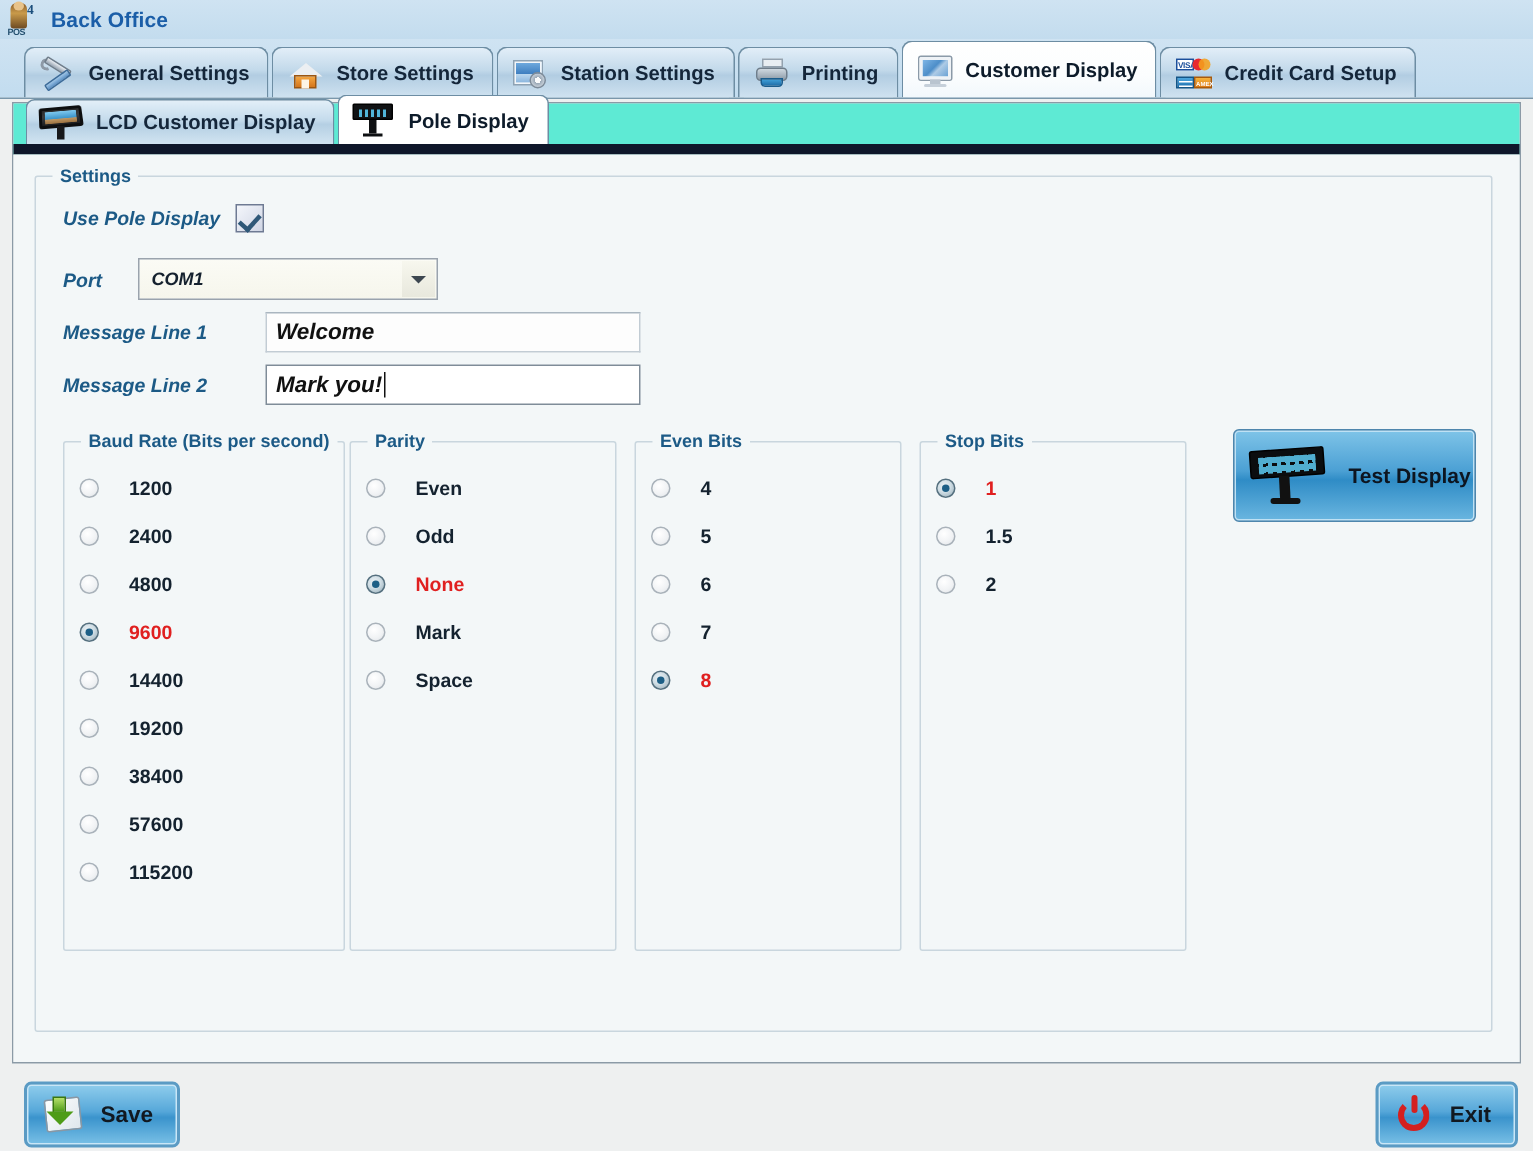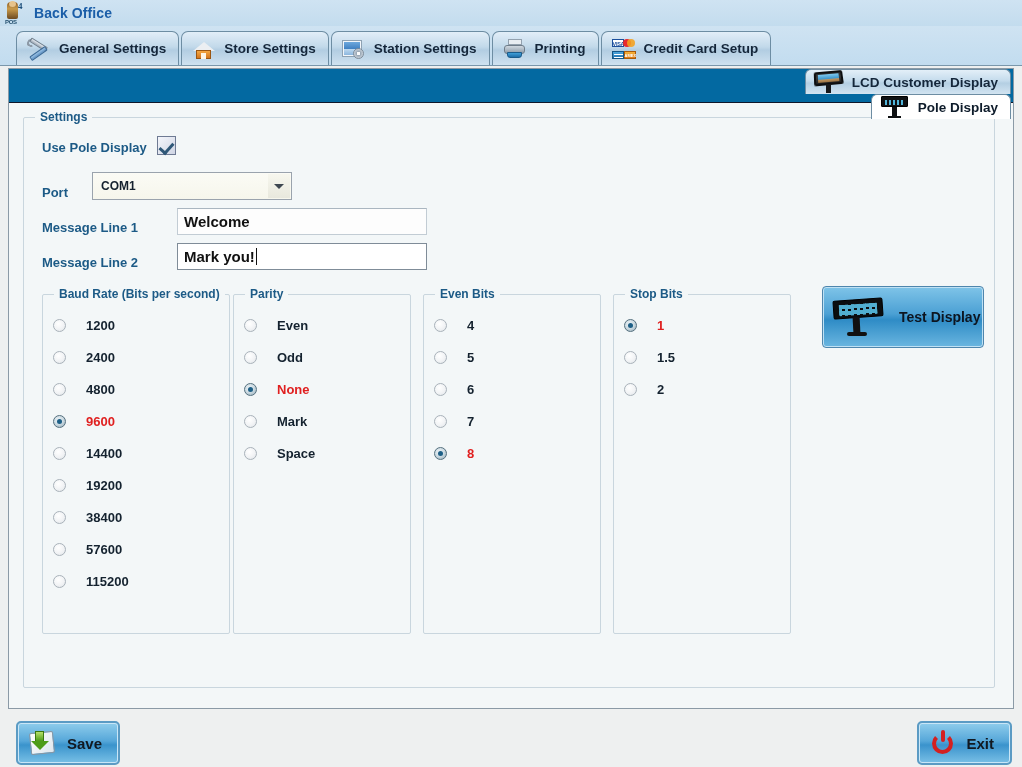--- a/index.html
+++ b/index.html
@@ -208,24 +208,23 @@
   .content {
     position: absolute;
     left: 8px; top: 68px; right: 8px; bottom: 58px;
     background: #f3f7f8;
     border: 1px solid #8b9aa6;
   }
   .subtabstrip {
     height: 34px;
     display:flex; align-items:flex-end;
     padding-left: 8px;
-    background: #0369a1;
-    border-bottom: 1px solid #0f172a;
+    background: #5eead4;
+    border-bottom: 7px solid #0f172a;
     position: relative;
-    flex-direction: column;
   }
   .subtab {
     height: 30px;
     display:flex; align-items:center; gap:8px;
     padding: 0 12px 0 8px;
     border: 1px solid #6d8da3;
     border-bottom: none;
     border-radius: 6px 6px 0 0;
     background: linear-gradient(to bottom,#e3eff8 0%, #c4dbec 45%, #b4cfe3 55%, #d2e4f1 100%);
     font-size: 13.5px; font-weight: bold; color:#14263a;
@@ -283,21 +282,21 @@
     position: absolute;
     top: -8px; left: 11px;
     background: #f3f7f8;
     padding: 0 5px;
     font-size: 12px; font-weight: bold; color:#1c5a86;
     white-space: nowrap;
   }
 
   #settings-group { left: 14px; top: 14px; right: 18px; bottom: 20px; }
 
-  .row { position:absolute; display:flex; align-items:flex-end; }
+  .row { position:absolute; display:flex; align-items:center;font-style:italic; }
 
   .lbl {
     font-size: 13px; font-weight: bold; color:#1c5a86;
   }
 
   .checkbox {
     width: 19px; height: 19px;
     border: 1px solid #6e7a93;
     background: linear-gradient(135deg,#f4f6fb 0%, #e2e6f0 50%, #cfd5e4 100%);
     position: relative;
@@ -520,20 +519,30 @@
     <span class="ticon">
       <span class="ic-printer">
           <span class="top"></span>
           <span class="body"></span>
           <span class="out"></span>
         </span>
     </span>
     <span>Printing</span>
   </div>
 
+  <div class="tab active">
+    <span class="ticon">
+      <span class="ic-monitor">
+          <span class="screen"></span>
+          <span class="stand"></span>
+          <span class="base"></span>
+        </span>
+    </span>
+    <span>Customer Display</span>
+  </div>
 
   <div class="tab">
     <span class="ticon">
       <span class="ic-card">
         <span class="visa">VISA</span>
           <span class="mc"></span>
         <span class="blue"></span>
           <span class="amex">AMEX</span>
       </span>
     </span>

